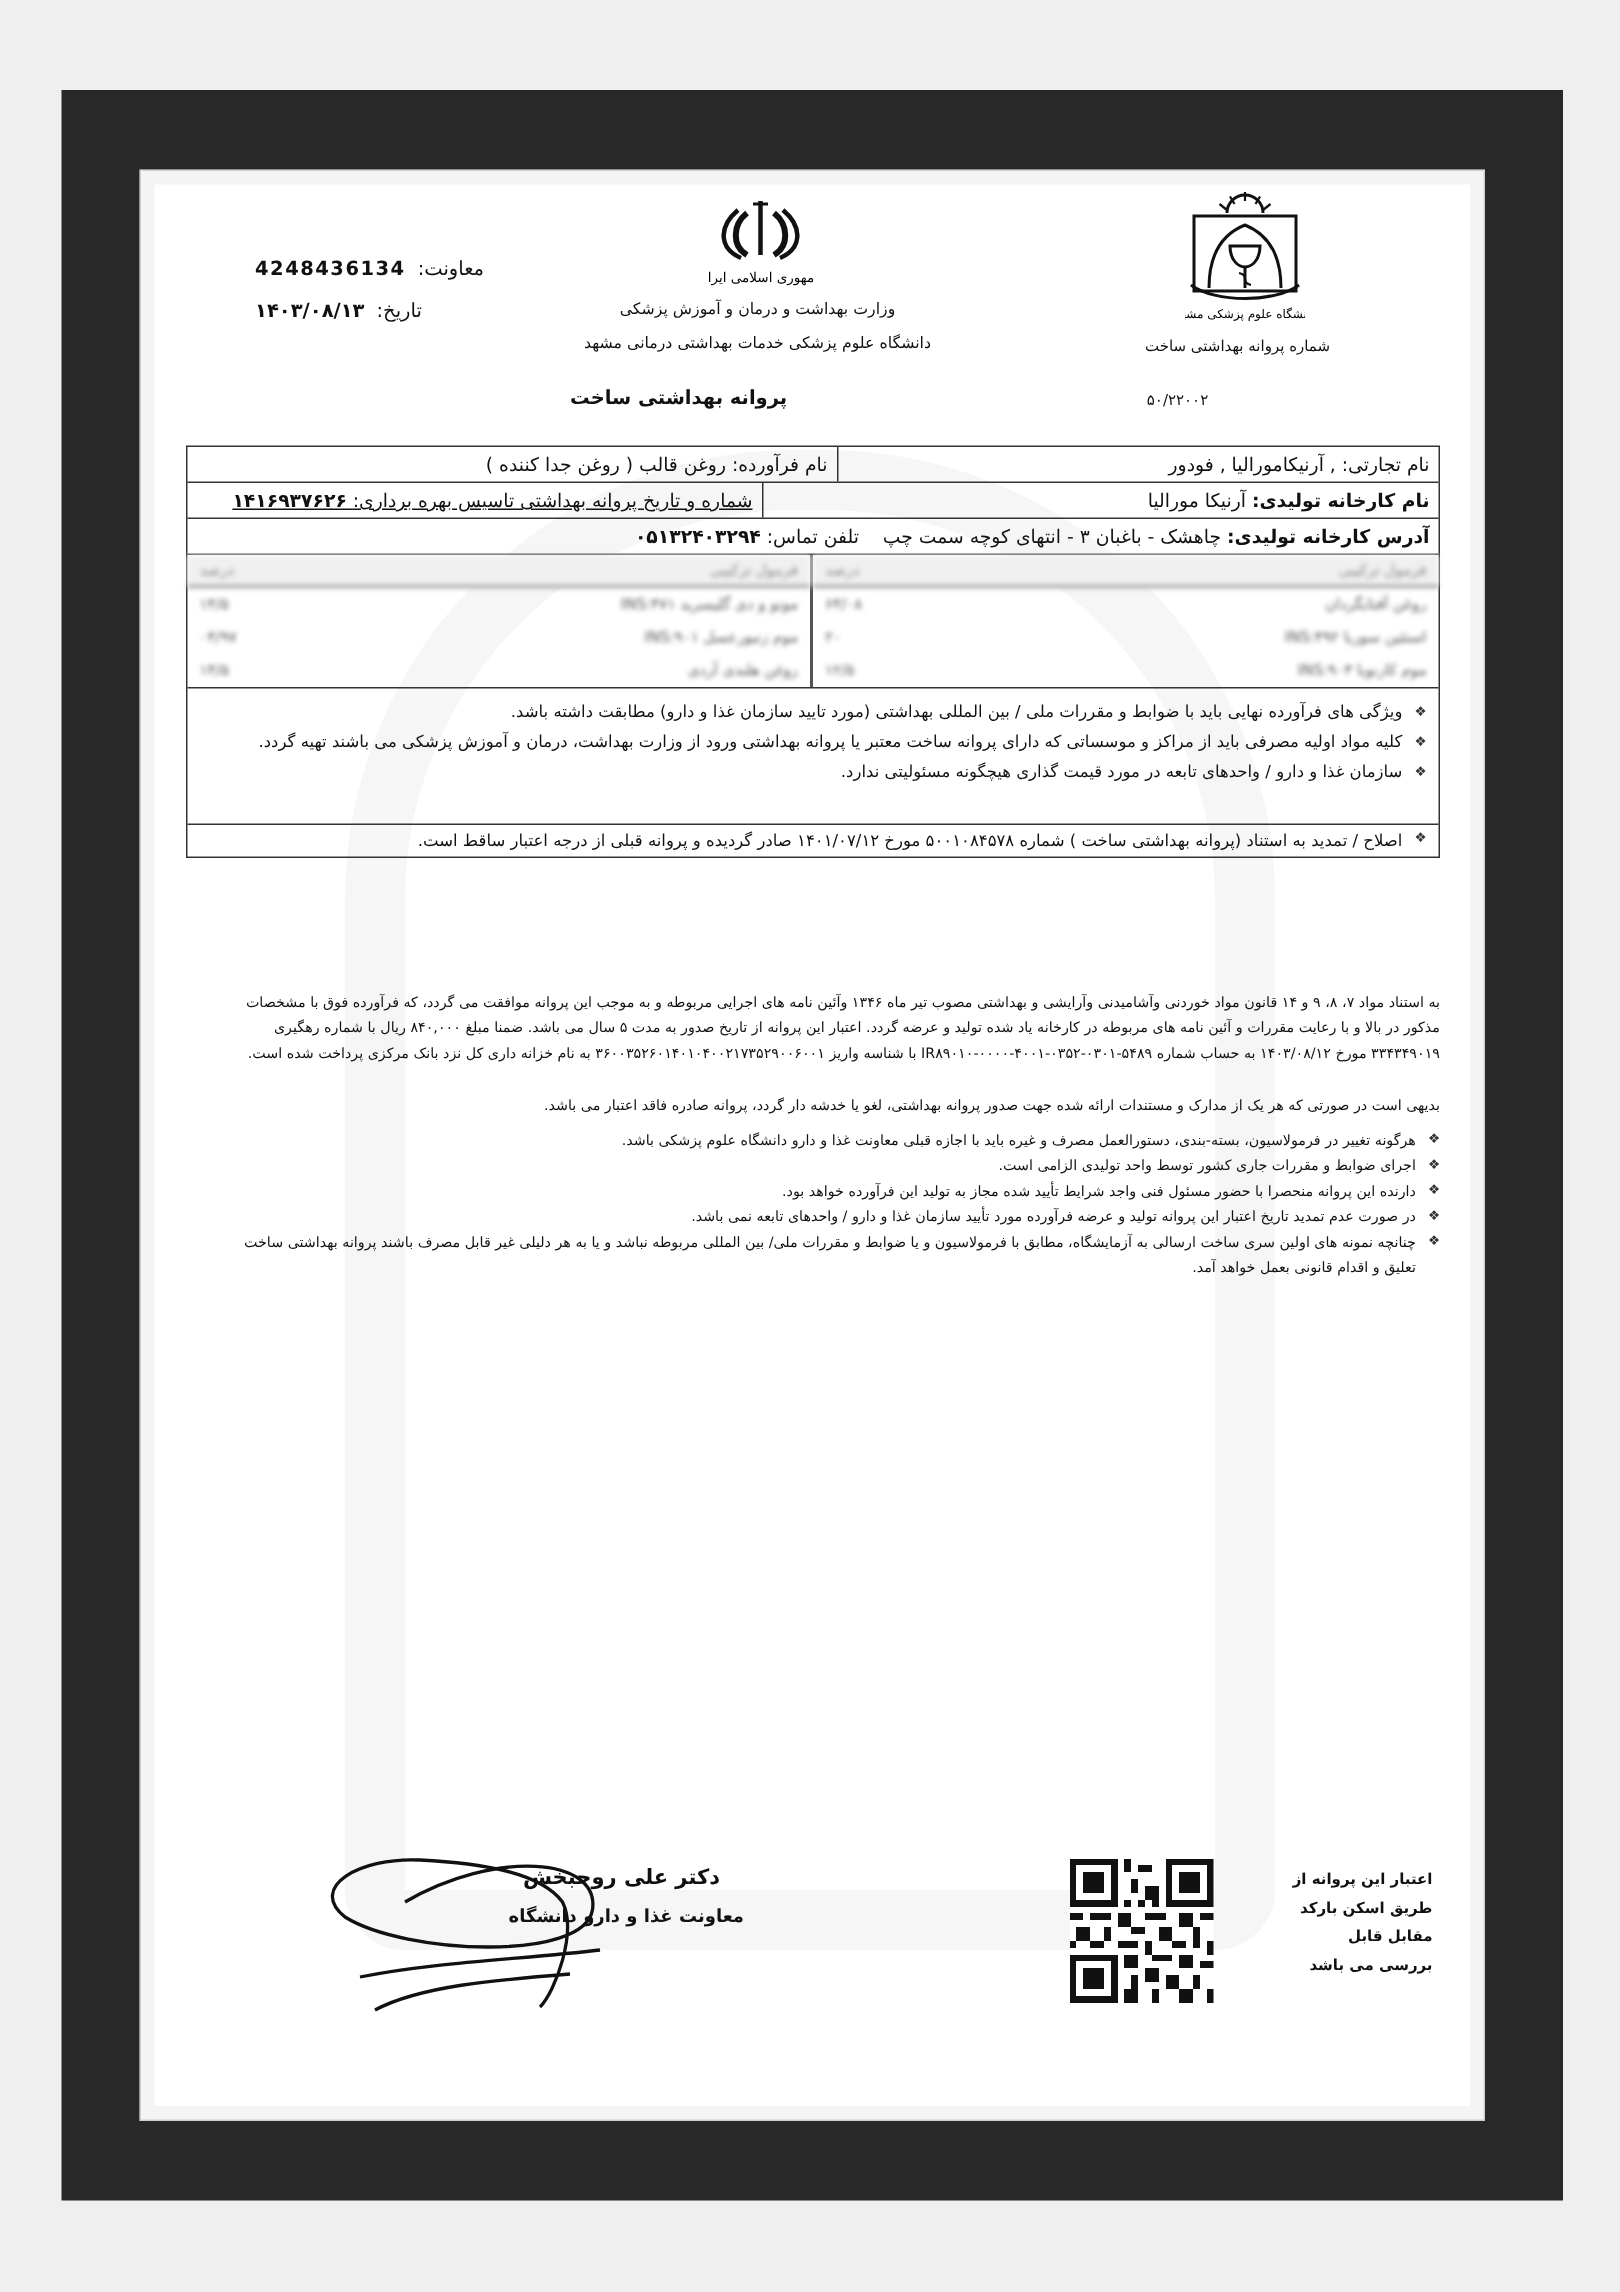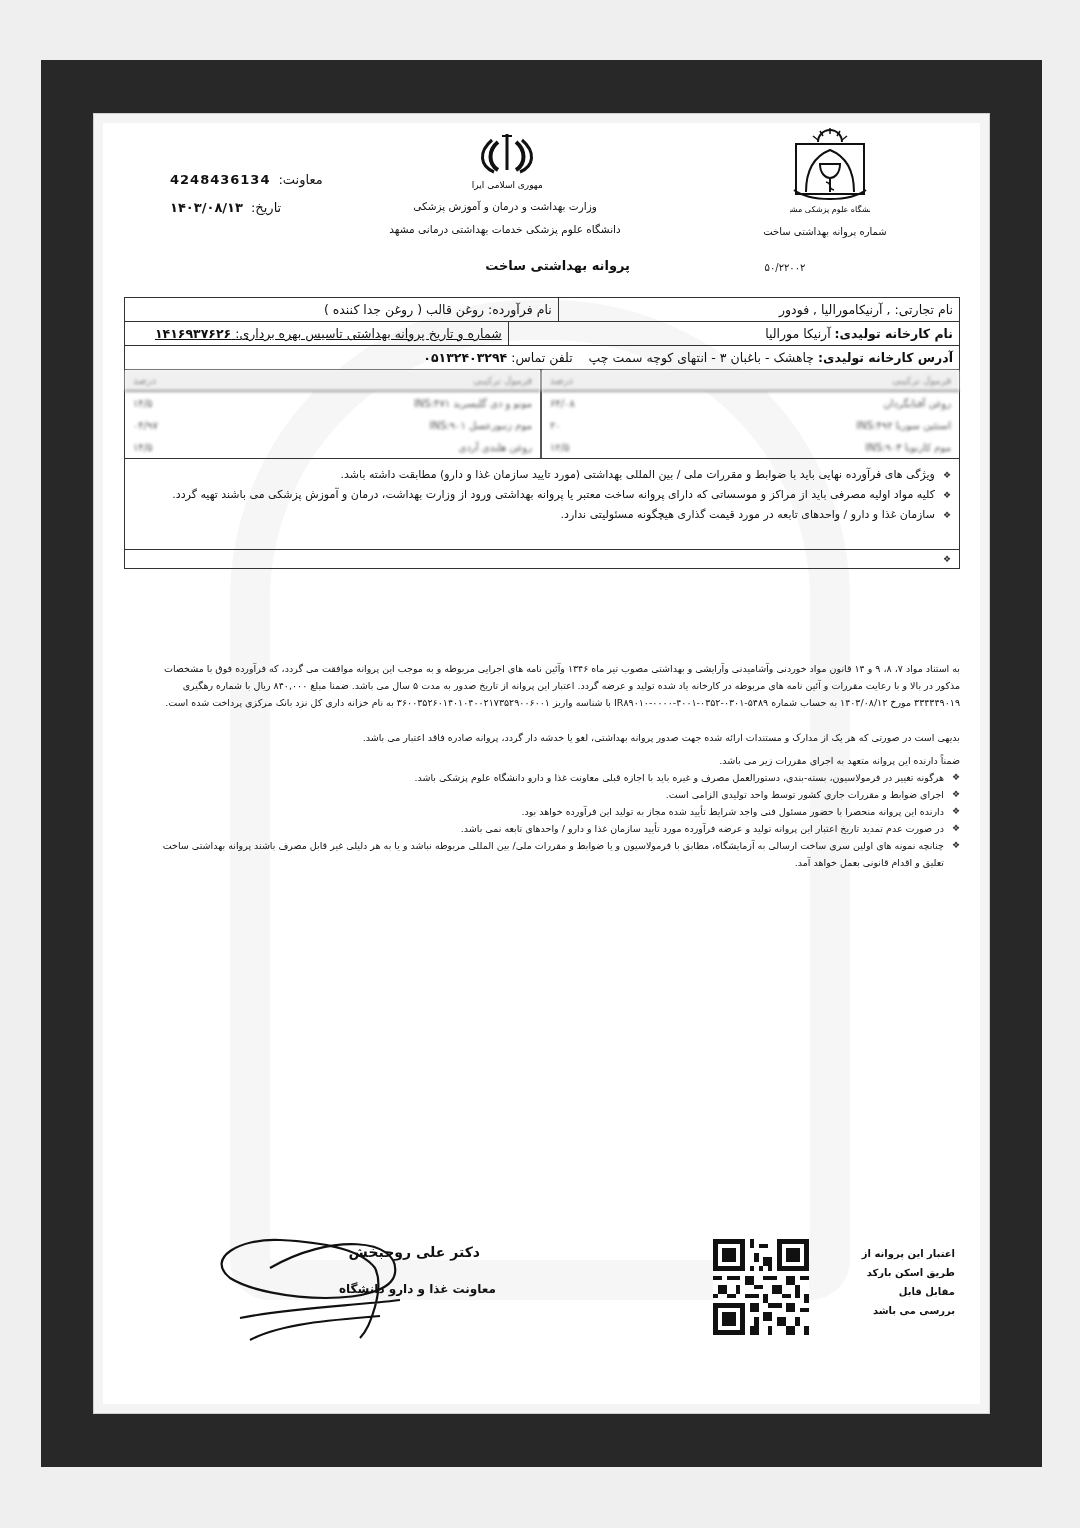--- a/index.html
+++ b/index.html
@@ -31,21 +31,21 @@
     .rtl { direction: rtl; unicode-bidi: embed; }
 
     
     .hdr-left { position: absolute; left: 170px; top: 172px; font-size: 13px; text-align: right; width: 120px; }
     .hdr-left .row { height: 28px; display: flex; justify-content: flex-end; gap: 8px; direction: rtl; }
     .hdr-left .lbl { font-weight: normal; }
     .hdr-left .val { font-weight: bold; letter-spacing: 1px; }
 
     .emblem { position: absolute; left: 472px; top: 130px; width: 70px; height: 62px; }
     .center-lines { position: absolute; left: 380px; top: 195px; width: 250px; text-align: center; font-size: 10.5px; line-height: 23px; }
-    .title { position: absolute; left: 380px; top: 258px; width: 250px; text-align: right; font-size: 13px; font-weight: bold; }
+    .title { position: absolute; left: 380px; top: 258px; width: 250px; text-align: left; font-size: 13px; font-weight: bold; }
 
     .uni-logo { position: absolute; left: 790px; top: 128px; width: 80px; height: 88px; }
     .uni-caption { position: absolute; left: 760px; top: 226px; width: 130px; text-align: center; font-size: 10px; }
     .uni-number { position: absolute; left: 740px; top: 262px; width: 90px; text-align: center; font-size: 10px; letter-spacing: 2px; }
 
     
     .tbl { position: absolute; left: 124px; top: 297px; width: 834px; border: 1.5px solid #333; font-size: 12.5px; }
     .tbl .row { display: flex; direction: rtl; border-bottom: 1.5px solid #333; }
     .tbl .row:last-child { border-bottom: none; }
     .tbl .cell { padding: 4px 6px; box-sizing: border-box; }
@@ -62,21 +62,21 @@
     .notes .item, .amend .item { direction: rtl; display: flex; gap: 8px; }
     .diamond { font-size: 9px; color: #333; }
     .amend { padding: 4px 8px; font-size: 11px; }
 
     
     .para { position: absolute; left: 140px; width: 820px; font-size: 9.5px; line-height: 17px; text-align: right; direction: rtl; }
     .bul { display: flex; gap: 8px; direction: rtl; }
 
     
     .sig-name { position: absolute; left: 330px; top: 1244px; width: 150px; text-align: right; font-size: 14px; font-weight: bold; direction: rtl; }
-    .sig-title { position: absolute; left: 300px; top: 1270px; width: 196px; text-align: right; font-size: 12px; font-weight: bold; direction: rtl; margin-top: 12px; }
+    .sig-title { position: absolute; left: 300px; top: 1270px; width: 196px; text-align: right; font-size: 12px; font-weight: bold; direction: rtl; }
     .sig-svg { position: absolute; left: 210px; top: 1228px; width: 200px; height: 120px; }
 
     .qr { position: absolute; left: 713px; top: 1238px; width: 96px; height: 98px; }
     .qr-text { position: absolute; left: 860px; top: 1244px; width: 95px; text-align: right; font-size: 10px; line-height: 19px; font-weight: bold; direction: rtl; }
   </style>
 </head>
 <body>
 
 <div class="frame"></div>
 <div class="paper"></div>
@@ -203,28 +203,28 @@
         <span>کلیه مواد اولیه مصرفی باید از مراکز و موسساتی که دارای پروانه ساخت معتبر یا پروانه بهداشتی ورود از وزارت بهداشت، درمان و آموزش پزشکی می باشند تهیه گردد.</span>
       </div>
     <div class="item">
         <span class="diamond">❖</span>
         <span>سازمان غذا و دارو / واحدهای تابعه در مورد قیمت گذاری هیچگونه مسئولیتی ندارد.</span>
       </div>
   </div>
   <div class="amend">
     <div class="item">
         <span class="diamond">❖</span>
+        <span>اصلاح / تمدید به استناد (پروانه بهداشتی ساخت ) شماره  ۵۰۰۱۰۸۴۵۷۸  مورخ  ۱۴۰۱/۰۷/۱۲ صادر گردیده و پروانه قبلی از درجه اعتبار ساقط است.</span>
       </div>
   </div>
 </div>
 
 <div class="para" style="top:660px;">به استناد مواد ۷، ۸، ۹ و ۱۴ قانون مواد خوردنی وآشامیدنی وآرایشی و بهداشتی مصوب تیر ماه ۱۳۴۶ وآئین نامه های اجرایی مربوطه و به موجب این پروانه موافقت می گردد، که فرآورده فوق با مشخصات مذکور در بالا و با رعایت مقررات و آئین نامه های مربوطه در کارخانه یاد شده تولید و عرضه گردد. اعتبار این پروانه از تاریخ صدور به مدت ۵ سال می باشد. ضمنا مبلغ ۸۴۰,۰۰۰ ریال با شماره رهگیری ۳۳۴۳۴۹۰۱۹ مورخ  ۱۴۰۳/۰۸/۱۲ به حساب شماره IR۸۹۰۱۰-۰۰۰۰-۴۰۰۱-۰۳۵۲-۰۳۰۱-۵۴۸۹ با شناسه واریز  ۳۶۰۰۳۵۲۶۰۱۴۰۱۰۴۰۰۲۱۷۳۵۲۹۰۰۶۰۰۱ به نام خزانه داری کل نزد بانک مرکزی پرداخت شده است.</div>
 <div class="para" style="top:729px;">بدیهی است در صورتی که هر یک از مدارک و مستندات ارائه شده جهت صدور پروانه بهداشتی، لغو یا خدشه دار گردد، پروانه صادره فاقد اعتبار می باشد.</div>
 <div class="para" style="top:752px;">
-  <div>ضمناً دارنده این پروانه متعهد به اجرای مقررات زیر می باشد.</div>
   <div class="bul">
       <span class="diamond">❖</span>
       <span>هرگونه تغییر در فرمولاسیون، بسته-بندی، دستورالعمل مصرف و غیره باید با اجازه قبلی معاونت غذا و دارو دانشگاه علوم پزشکی باشد.</span>
     </div>
   <div class="bul">
       <span class="diamond">❖</span>
       <span>اجرای ضوابط و مقررات جاری کشور توسط واحد تولیدی الزامی است.</span>
     </div>
   <div class="bul">
       <span class="diamond">❖</span>

